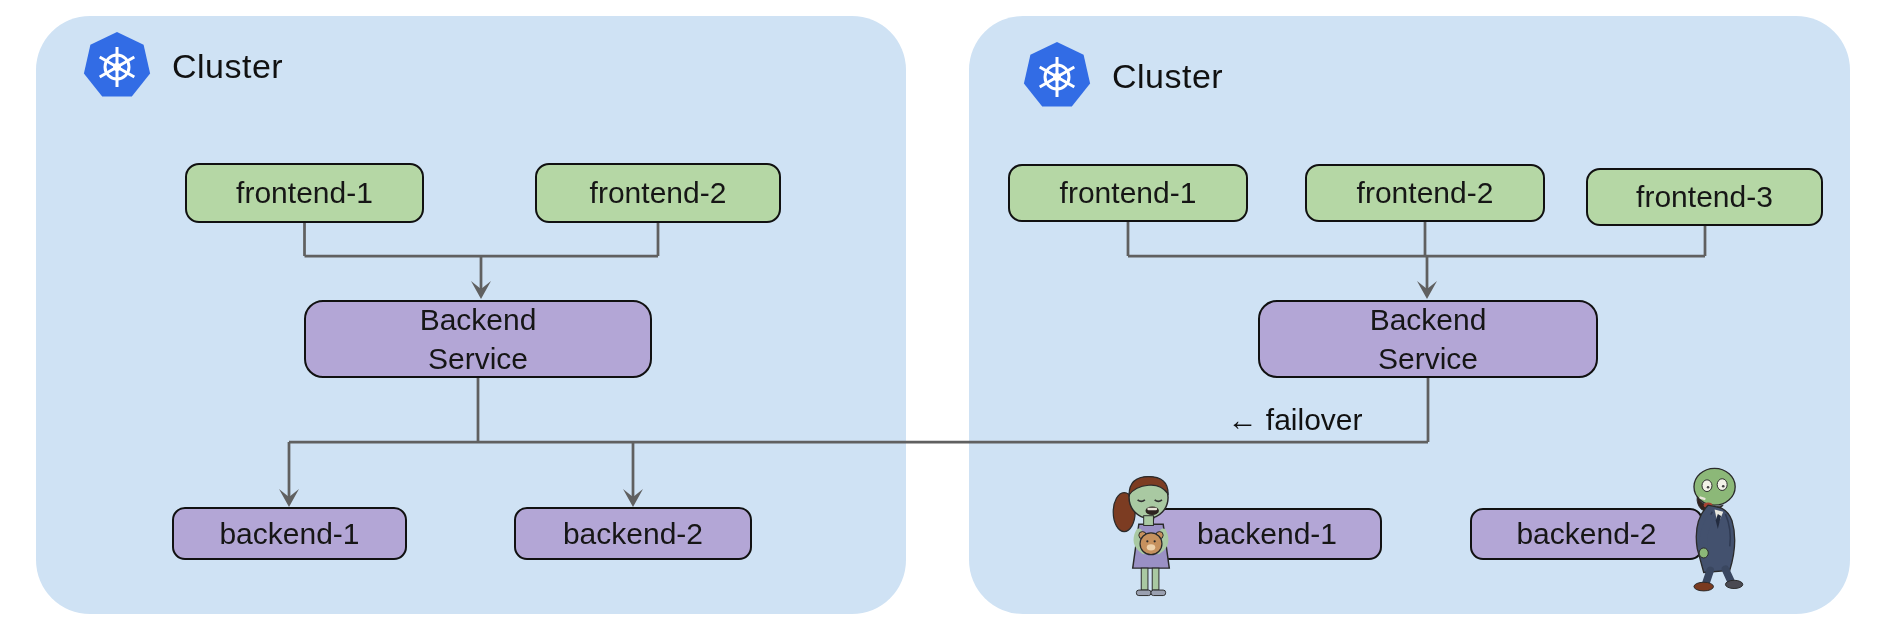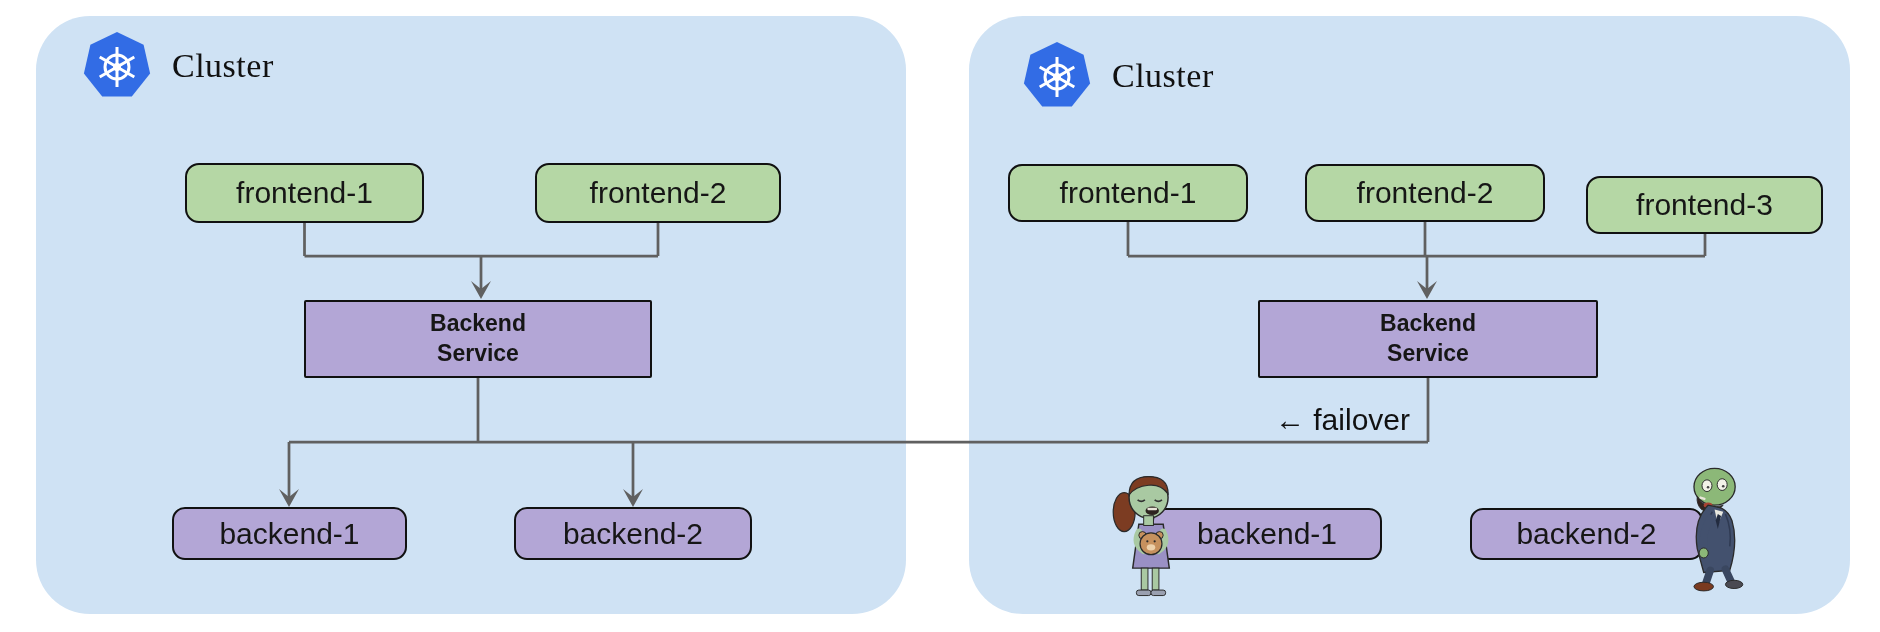--- a/index.html
+++ b/index.html
@@ -7,34 +7,34 @@
     --box-border:#111111; --wire:#606060; --k8s-blue:#326ce5;
     --text:#161616; --page-bg:#ffffff;
   }
   *{margin:0;padding:0;box-sizing:border-box}
   html,body{background:var(--page-bg);}
   .canvas{position:relative;width:1880px;height:632px;background:var(--page-bg);
     font-family:"Liberation Sans",sans-serif;color:var(--text);overflow:hidden;}
   .panel{position:absolute;background:var(--panel-bg);border-radius:54px;}
   #panel-left{left:36px;top:16px;width:870px;height:598px;}
   #panel-right{left:969px;top:16px;width:881px;height:598px;}
-  .cluster-header{position:absolute;display:flex;align-items:center;gap:18px;z-index:2;font-family:Liberation Serif, serif;}
+  .cluster-header{position:absolute;display:flex;align-items:center;gap:18px;z-index:2;}
   #header-left{left:80px;top:30px;}
   #header-right{left:1020px;top:40px;}
   .cluster-title{font-size:34px;color:#111;letter-spacing:.5px;}
   #wires{position:absolute;left:0;top:0;z-index:1;pointer-events:none;}
   .wire{stroke:var(--wire);stroke-width:2.75;fill:none;}
   .arrowhead{fill:var(--wire);stroke:none;}
   .node{position:absolute;z-index:2;display:flex;align-items:center;justify-content:center;
     border:2.5px solid var(--box-border);border-radius:14px;font-size:30px;color:var(--text);}
   .node.green{background:var(--frontend-fill);}
   .node.purple{background:var(--backend-fill);border-radius:13px;}
-  .node.service{font-size:23px;border-radius:2px;font-weight:bold;}
+  .node.service{font-size:30px;border-radius:19px;}
   .service .svc-label{display:block;width:160px;text-align:center;line-height:1.3;}
-  #failover-label{position:absolute;left:1180px;top:403px;width:230px;text-align:right;
+  #failover-label{position:absolute;left:1180px;top:403px;width:230px;text-align:center;
     font-size:30px;z-index:2;color:#111;}
   .zombie{position:absolute;z-index:3;}
   #zombie-girl{left:1112px;top:468px;}
   #zombie-boy{left:1682px;top:464px;}
 </style>
 </head>
 <body>
 
 <div class="canvas">
 
@@ -92,21 +92,21 @@
   <div class="node green" style="left:185px;top:163px;width:239px;height:60px">frontend-1</div>
   <div class="node green" style="left:535px;top:163px;width:246px;height:60px">frontend-2</div>
   <div class="node purple service" style="left:304px;top:300px;width:348px;height:78px">
     <span class="svc-label">Backend Service</span>
   </div>
   <div class="node purple" style="left:172px;top:507px;width:235px;height:53px">backend-1</div>
   <div class="node purple" style="left:514px;top:507px;width:238px;height:53px">backend-2</div>
 
   <div class="node green" style="left:1008px;top:164px;width:240px;height:58px">frontend-1</div>
   <div class="node green" style="left:1305px;top:164px;width:240px;height:58px">frontend-2</div>
-  <div class="node green" style="left:1586px;top:176px;width:237px;height:58px">frontend-3</div>
+  <div class="node green" style="left:1586px;top:168px;width:237px;height:58px">frontend-3</div>
   <div class="node purple service" style="left:1258px;top:300px;width:340px;height:78px">
     <span class="svc-label">Backend Service</span>
   </div>
   <div class="node purple" style="left:1152px;top:508px;width:230px;height:52px">backend-1</div>
   <div class="node purple" style="left:1470px;top:508px;width:233px;height:52px">backend-2</div>
 
   <div id="failover-label">← failover</div>
 
   <svg class="zombie" id="zombie-girl" width="78" height="132" viewBox="0 0 64 108">
     <ellipse cx="10" cy="36" rx="9" ry="16" fill="#7c3c22" stroke="#2a2a2a" stroke-width="1"></ellipse>

